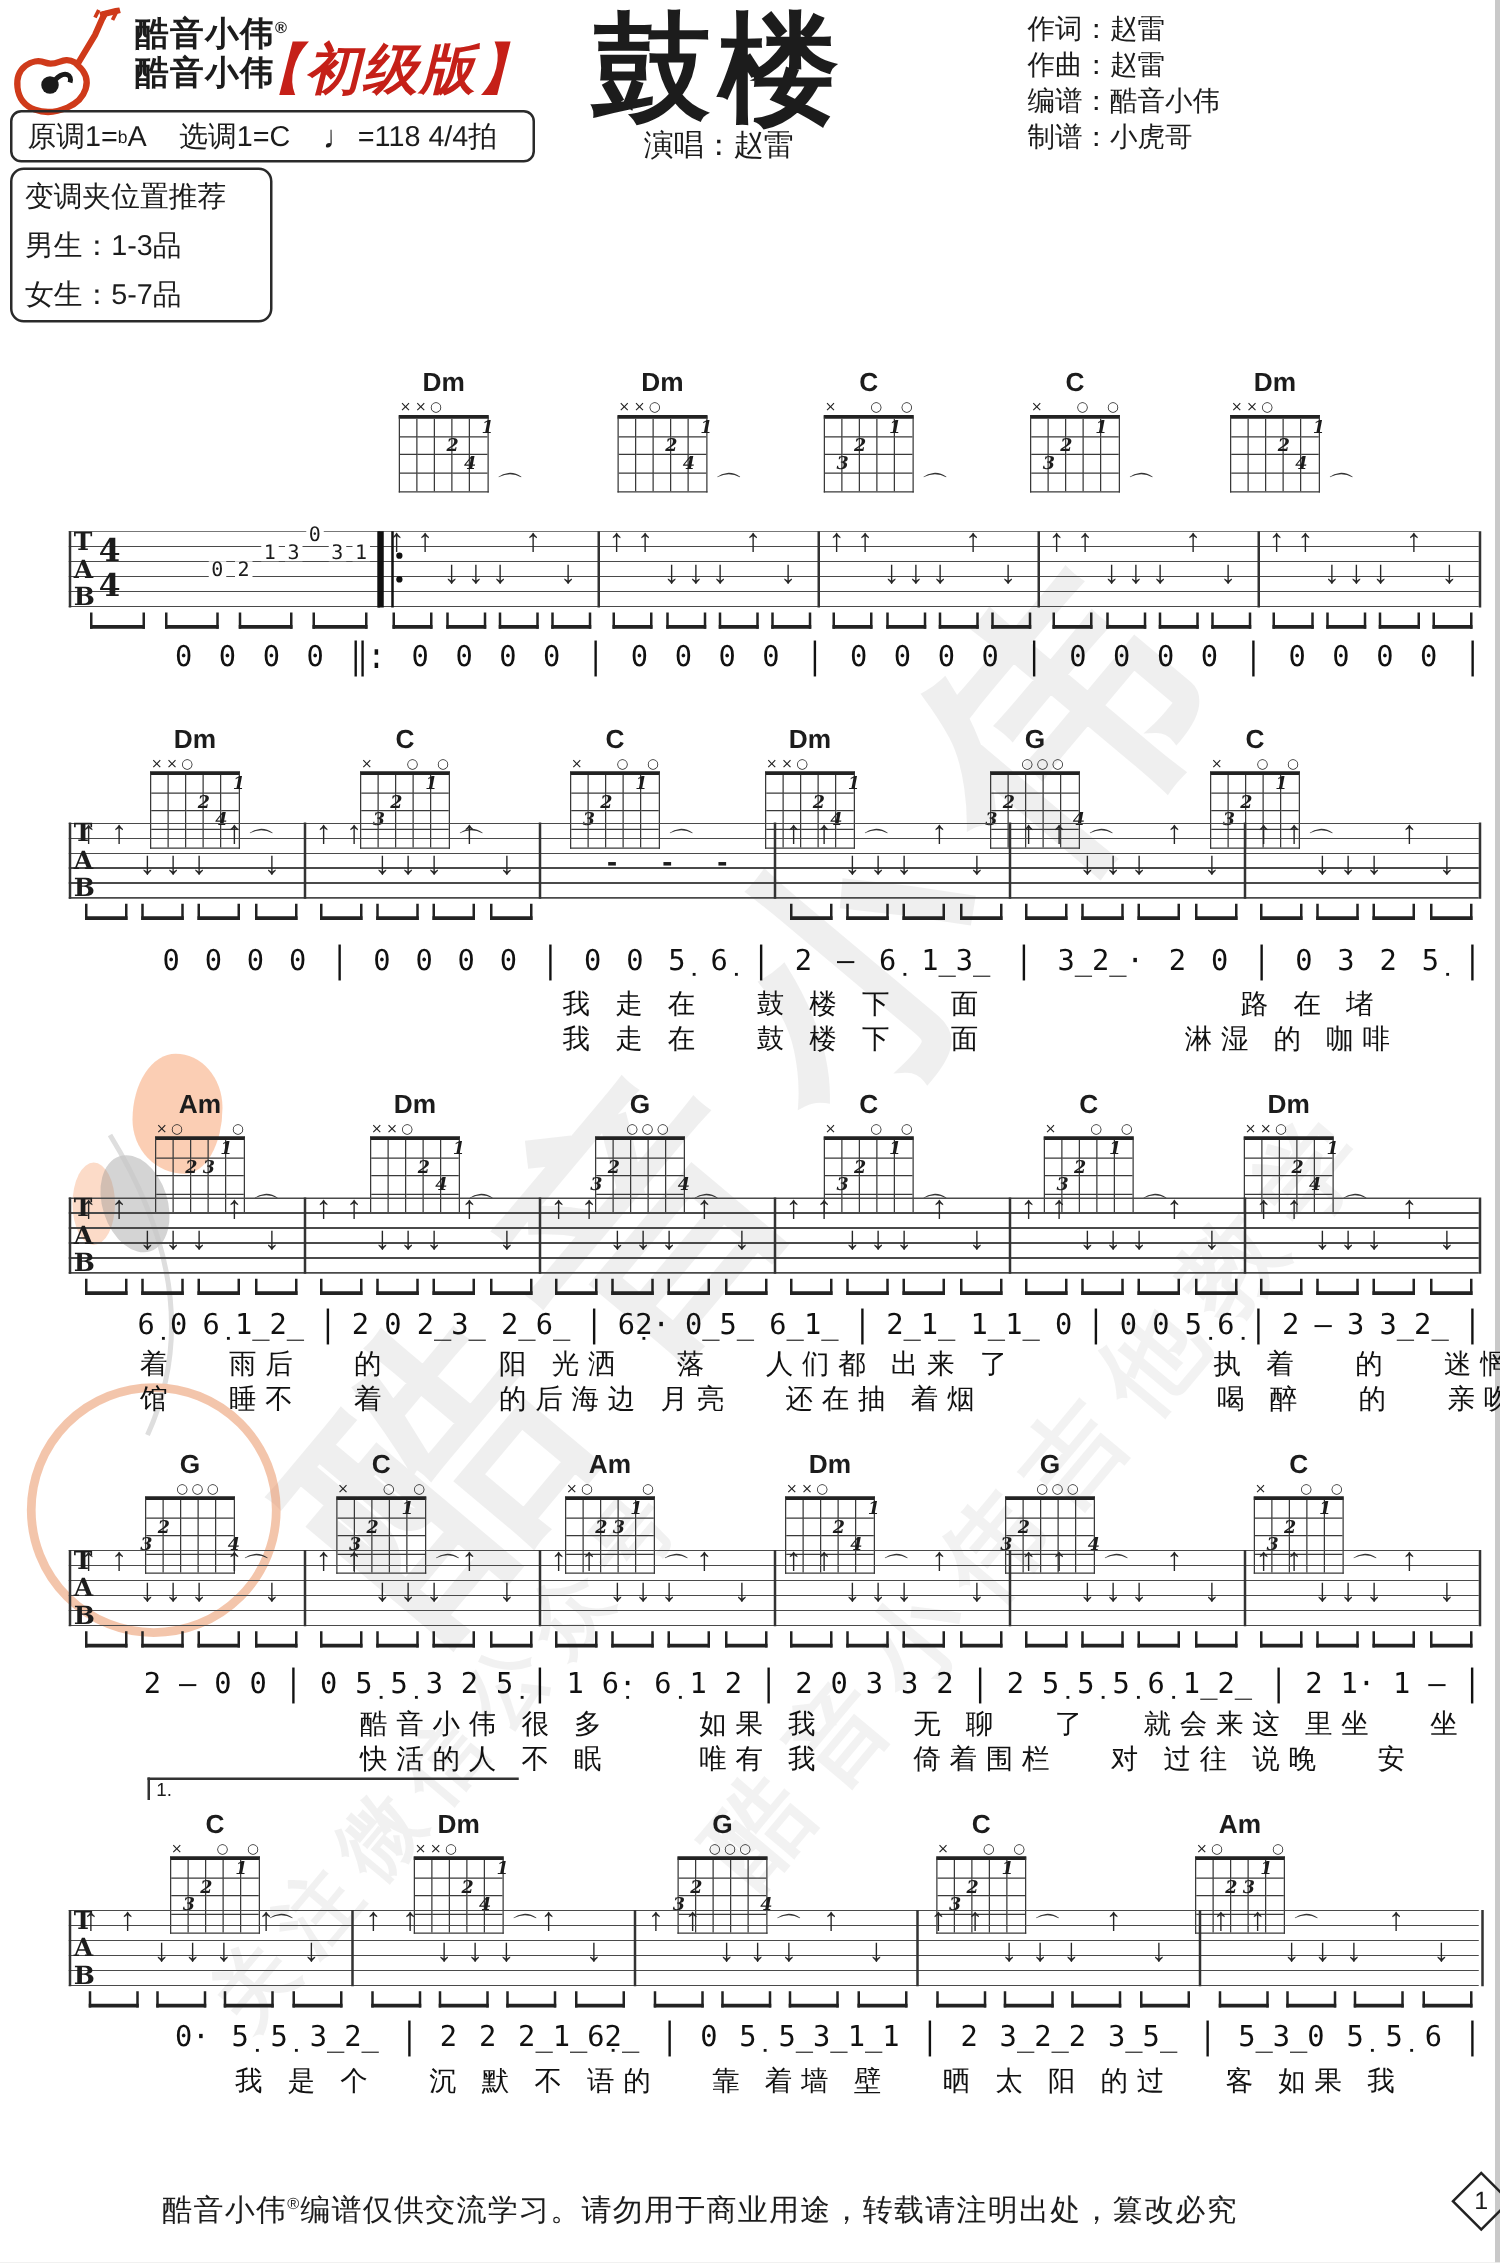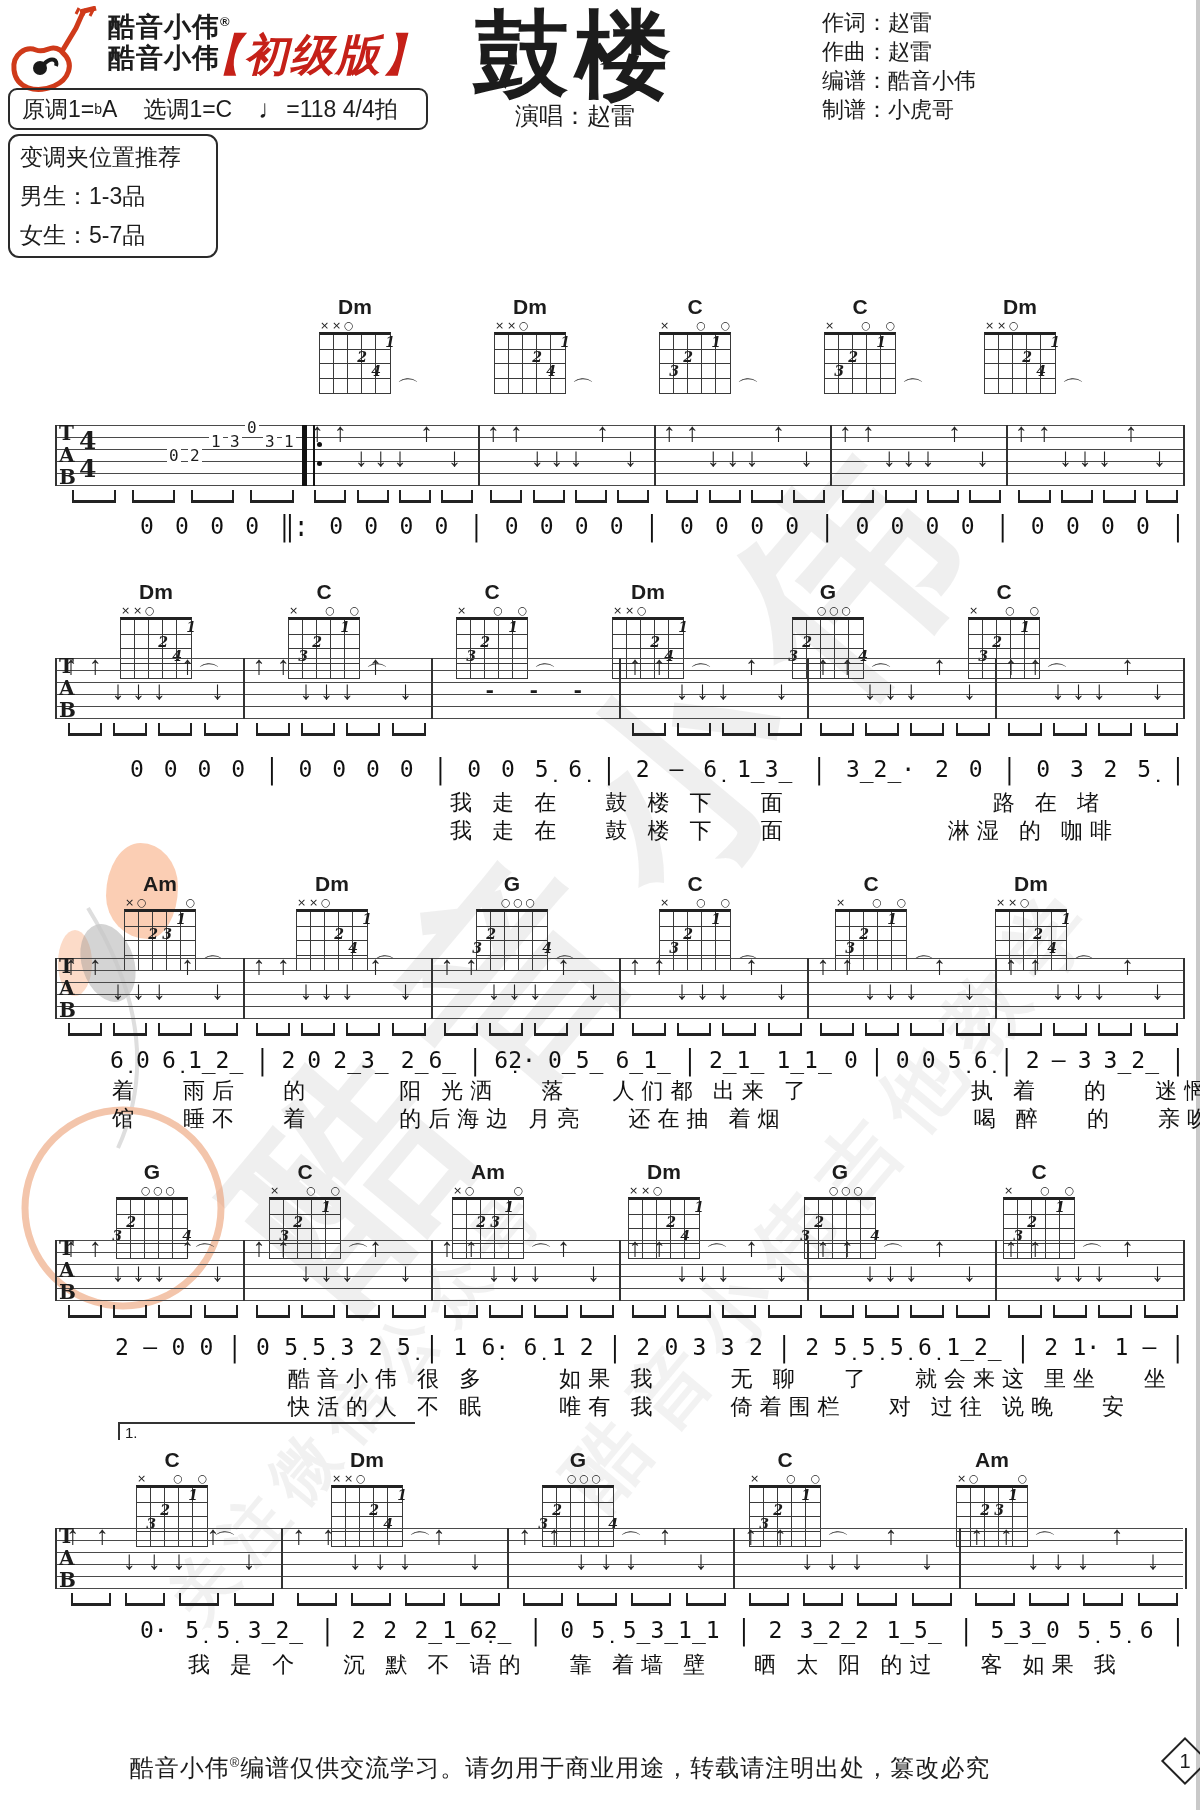--- a/index.html
+++ b/index.html
@@ -1706,21 +1706,21 @@
           <span>2</span>
           <span>2</span>
           <span>2̲1̲6̣2̲</span>
           <span class="nbar">|</span>
           <span>0</span>
           <span>5̣</span>
           <span>5̲3̲1̲1</span>
           <span class="nbar">|</span>
           <span>2</span>
           <span>3̲2̲2</span>
-          <span>1̲5̲</span>
+          <span>3̲5̲</span>
           <span class="nbar">|</span>
           <span>5̲3̲0</span>
           <span>5̣</span>
           <span>5̣</span>
           <span>6</span>
           <span class="nbar">|</span>
         </div>
         <div class="lyrics" style="top: 1650px; left: 188px;">我 是 个　 沉 默 不 语的　 靠 着墙 壁　 晒 太 阳 的过　 客 如果 我</div>
       </div>
     </div>

